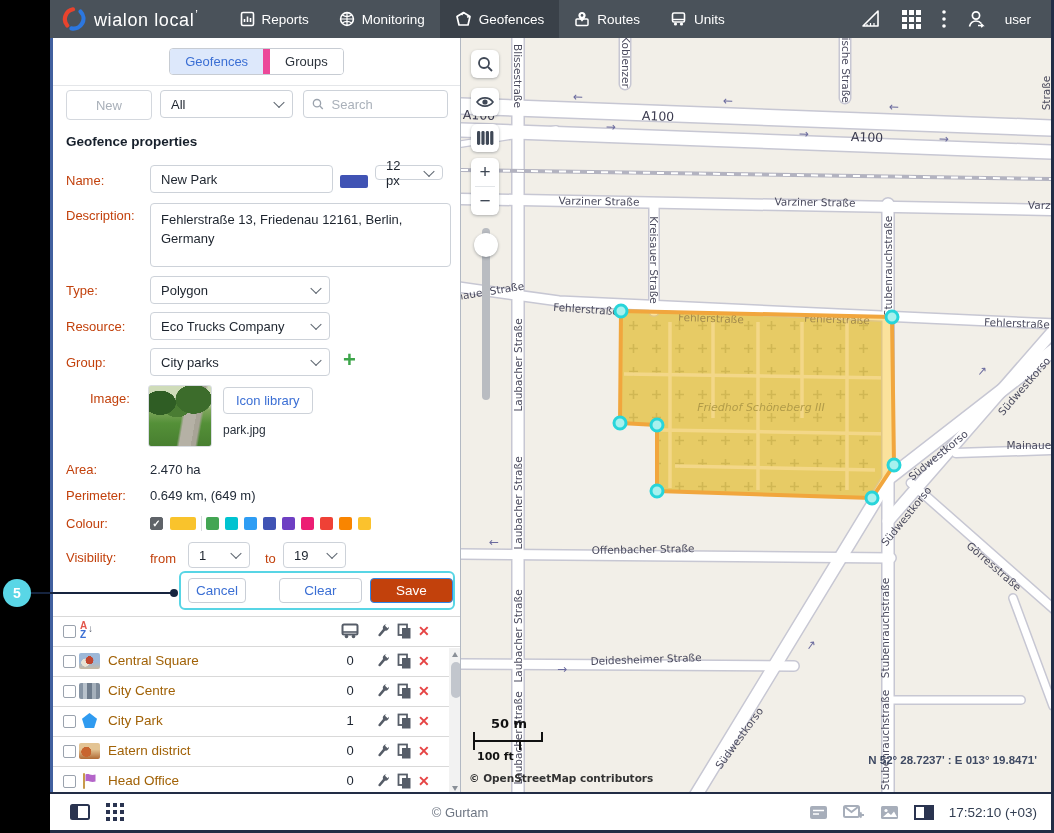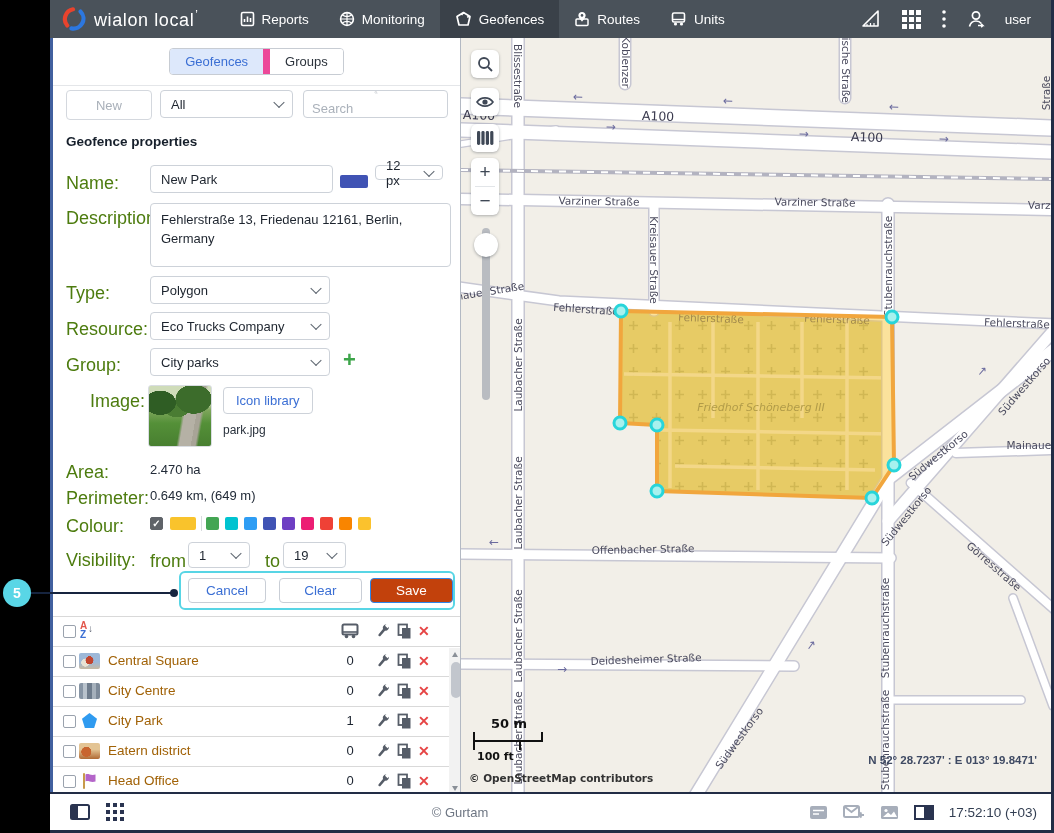--- a/index.html
+++ b/index.html
@@ -22,25 +22,25 @@
   
   .panel{width:410px;flex:0 0 410px;background:#fff;position:relative;border-left:3px solid #41609f;box-sizing:border-box;}
   .viewtabs{position:absolute;left:0;top:0;width:100%;height:47px;border-bottom:1px solid #e4e6e9;display:flex;justify-content:center;align-items:center;}
   .tabgroup{display:flex;border:1px solid #c7ccd3;border-radius:4px;overflow:hidden;}
   .vtab{padding:5px 15px;font-size:13px;background:#fff;color:#2b323b;cursor:pointer;}
   .vtab.active{background:#dde8fb;color:#3b6fd4;}
   .vtab + .vtab{border-left:7px solid #ec4899;}
   .btn-new{position:absolute;left:13px;top:52px;width:84px;height:28px;border:1px solid #d4d8de;border-radius:4px;background:#fff;color:#a9b0b9;font-size:13px;display:flex;align-items:center;justify-content:center;}
   .sel{border:1px solid #cdd2d9;border-radius:4px;background:#fff;display:flex;align-items:center;font-size:13px;color:#1d242e;padding:0 26px 0 10px;position:relative;box-sizing:border-box;}
   .sel .chev{position:absolute;right:9px;top:50%;width:7px;height:7px;border-right:1.7px solid #5d656f;border-bottom:1.7px solid #5d656f;transform:translateY(-70%) rotate(45deg);}
-  .searchbox{position:absolute;left:250px;top:52px;width:145px;height:28px;border:1px solid #cdd2d9;border-radius:4px;display:flex;align-items:center;padding:0 8px;box-sizing:border-box;gap:6px;flex-direction:column;}
+  .searchbox{position:absolute;left:250px;top:52px;width:145px;height:28px;border:1px solid #cdd2d9;border-radius:4px;display:flex;align-items:center;padding:0 8px;box-sizing:border-box;gap:6px;}
   .searchbox input{border:0;outline:0;width:100%;font-size:13px;color:#1d242e;font-family:"Liberation Sans",sans-serif;}
   .searchbox input::placeholder{color:#aab1ba;}
   .sect-title{position:absolute;left:13px;top:96px;font-size:13.5px;font-weight:bold;color:#161f2b;}
-  .fl{position:absolute;font-size:18px;color:#4d7c0f;}
+  .fl{position:absolute;font-size:13px;color:#c2410c;}
   .fv{position:absolute;font-size:13px;color:#222b38;}
   .inp{position:absolute;border:1px solid #cdd2d9;border-radius:4px;font-size:13px;color:#1d242e;padding:0 10px;box-sizing:border-box;font-family:"Liberation Sans",sans-serif;outline:none;}
   textarea.inp{padding:7px 10px;resize:none;line-height:1.45;}
   .swatch-line{position:absolute;left:287px;top:137px;width:28px;height:13px;border-radius:2px;}
   .plus{position:absolute;left:290px;top:311px;font-size:22px;font-weight:bold;color:#3da54a;line-height:22px;cursor:pointer;}
   .imgthumb{position:absolute;left:95px;top:347px;width:64px;height:62px;border:1px solid #d9dde2;border-radius:3px;box-sizing:border-box;
     background:
       radial-gradient(ellipse 26px 20px at 18% 28%,#2f5d24 0 60%,transparent 61%),
       radial-gradient(ellipse 30px 24px at 72% 22%,#3c6c2b 0 60%,transparent 61%),
       radial-gradient(ellipse 20px 14px at 45% 38%,#4a7c33 0 60%,transparent 61%),
@@ -282,21 +282,21 @@
         <span>1</span>
           <span class="chev"></span>
       </div>
       <div class="fl" style="left:212px;top:513px;">to</div>
       <div class="sel" style="position:absolute;left:230px;top:504px;width:63px;height:26px;">
         <span>19</span>
           <span class="chev"></span>
       </div>
 
       <div class="cyanbox">
-        <div class="pbtn ghost" style="left:7px;width:78px;text-align:center;">Cancel</div>
+        <div class="pbtn ghost" style="left:7px;width:58px;text-align:center;">Cancel</div>
         <div class="pbtn ghost" style="left:98px;width:83px;">Clear</div>
         <div class="pbtn primary" style="left:189px;width:83px;">Save</div>
       </div>
 
       <div class="list-sep" style="top:578px;"></div>
       <div class="lrow" style="top:578px;">
         <div class="cb" style="left:10px;top:9px;"></div>
         <span class="az">
             <span class="a">A</span>
             <span class="ar">↓</span>

